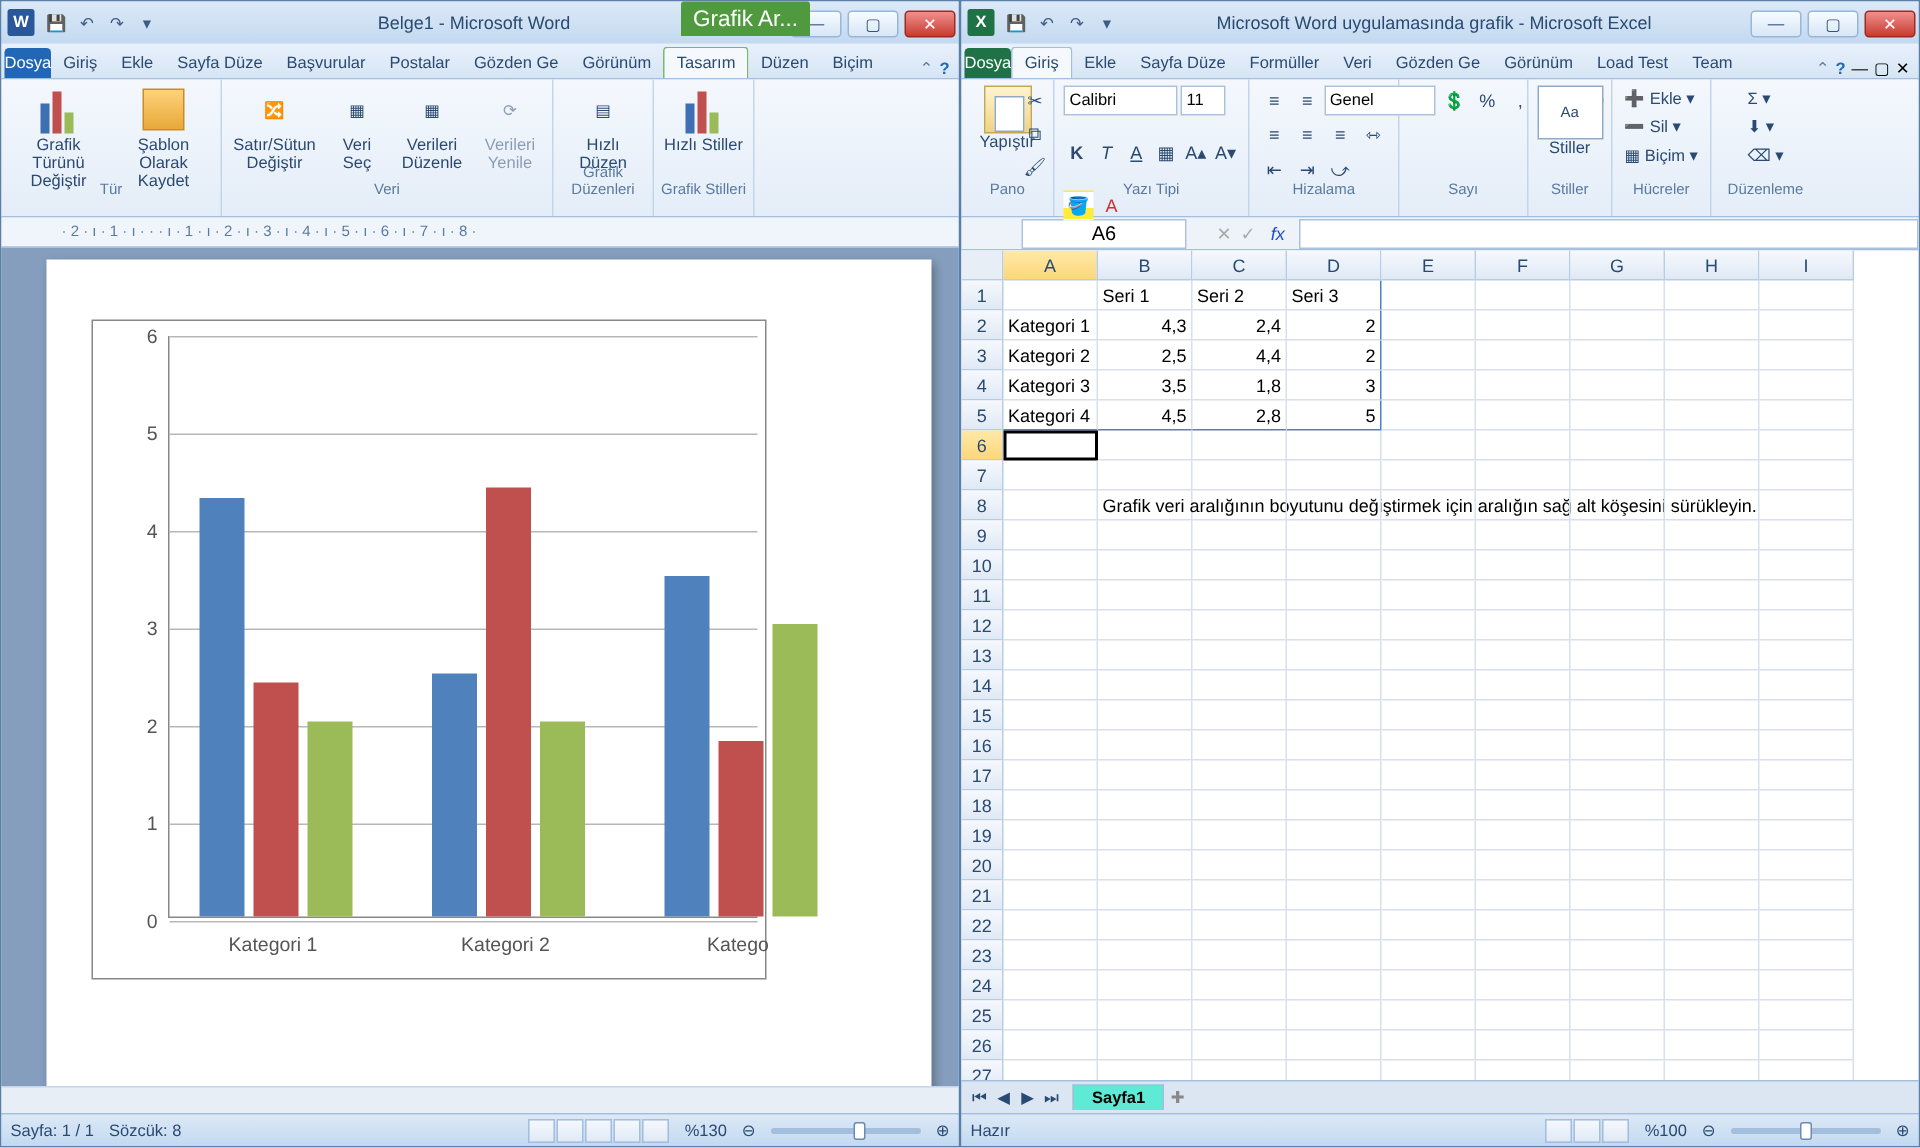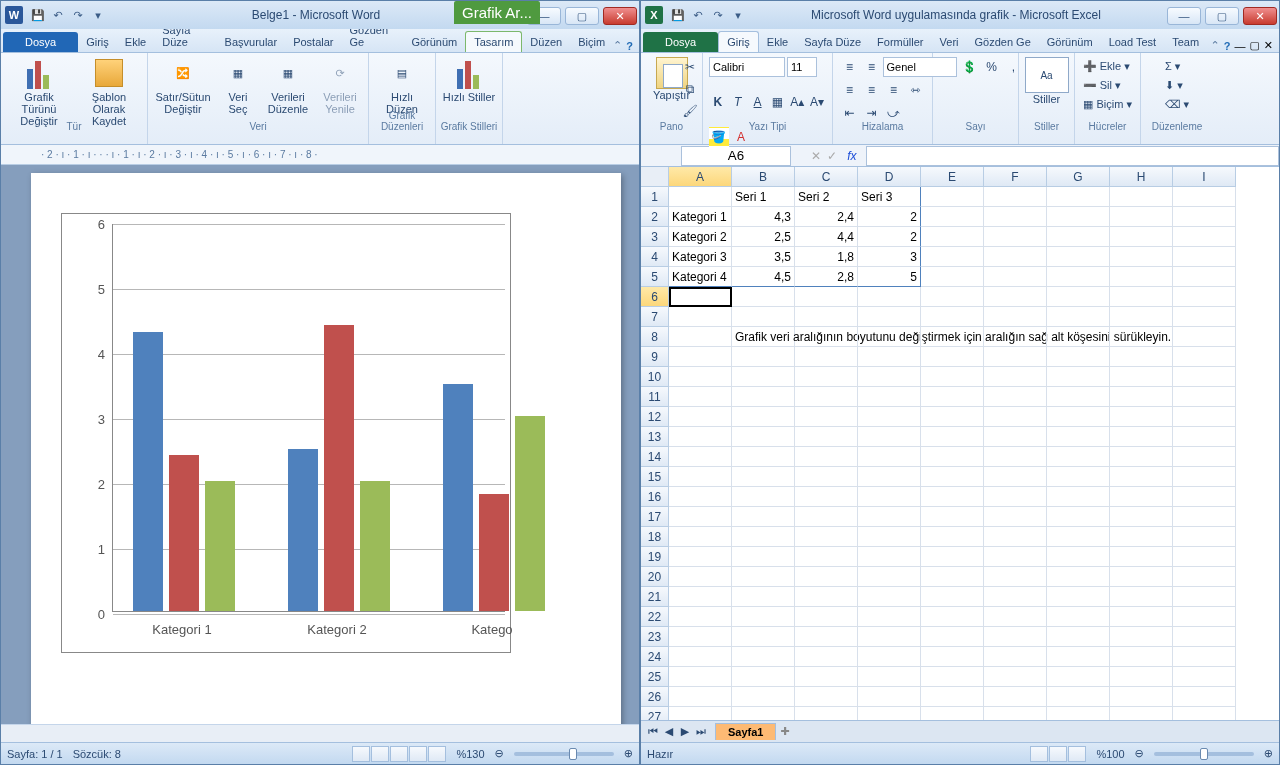--- a/index.html
+++ b/index.html
@@ -16,21 +16,21 @@
 .qat { display: flex; gap: 2px; margin-left: 2px; }
 .qat-btn { width: 18px; height: 18px; display: inline-flex; align-items: center; justify-content: center; font-size: 11px; color: #3b5c86; cursor: pointer; }
 .title-text { flex: 1; text-align: center; color: #2b4a72; font-size: 12px; }
 .win-controls { display: flex; }
 .win-btn { width: 34px; height: 18px; margin: 2px 2px 0 2px; background: linear-gradient(#f7fbff,#d8e6f6); border: 1px solid #99b6d8; border-radius: 3px; display: flex; align-items: center; justify-content: center; font-size: 11px; color: #33547e; cursor: pointer; }
 .win-close { background: linear-gradient(#f08f8f,#c83b2f); color: #fff; border-color: #a02a22; }
 .chart-context-tab { position: absolute; left: 453px; top: 0; background: #4f9a3f; color: #fff; padding: 3px 8px; font-size: 15px; border-radius: 2px 2px 0 0; }
 
 
 .tab-row { height: 24px; background: linear-gradient(#e8f1fb,#d6e5f5); display: flex; align-items: flex-end; padding-left: 2px; font-size: 11px; border-bottom: 1px solid #a4bfde; }
-.file-tab { background: #2167b6; color: #fff; padding: 4px 22px; border-radius: 3px 3px 0 0; }
+.file-tab { background: #2167b6; color: #fff; padding: 4px 0; border-radius: 3px 3px 0 0; }
 .file-tab.excel { background: #1f7246; }
 .tab { padding: 4px 8px; color: #2b4a72; cursor: pointer; }
 .tab.active { background: #f5f9fd; border: 1px solid #a4bfde; border-bottom: none; border-radius: 3px 3px 0 0; }
 .tab.chart-active { background: #f5f9fd; border: 1px solid #7cb86c; border-bottom: none; border-radius: 3px 3px 0 0; }
 .tab-right { margin-left: auto; display: flex; gap: 4px; padding-right: 6px; align-items: center; }
 .tab-help { color: #1f6ab5; font-weight: bold; cursor: pointer; }
 
 
 .ribbon { height: 92px; background: linear-gradient(#f4f8fd,#e4edf8); border-bottom: 1px solid #a4bfde; display: flex; }
 .rib-group { border-right: 1px solid #c4d5ea; padding: 4px 6px 2px; display: flex; flex-direction: column; align-items: center; position: relative; }
@@ -89,21 +89,21 @@
 .cell.txt { text-align: left; }
 .cell.active { border: 2px solid #000; line-height: 17px; }
 .data-border-r { border-right: 1px solid #4f81bd; }
 .data-border-b { border-bottom: 1px solid #4f81bd; }
 .hint-cell { overflow: visible; text-align: left; }
 
 
 .sheet-tabs { height: 22px; background: #dce6f2; border-top: 1px solid #a4bfde; display: flex; align-items: center; font-size: 11px; }
 .sheet-nav { display: flex; gap: 0; padding: 0 4px; }
 .sheet-nav-btn { width: 16px; height: 16px; display: flex; align-items: center; justify-content: center; color: #2b4a72; cursor: pointer; }
-.sheet-tab { background: #fdba74; border: 1px solid #a4bfde; border-bottom: none; padding: 2px 12px; margin-left: 2px; font-weight: bold; }
+.sheet-tab { background: #5eead4; border: 1px solid #a4bfde; border-bottom: none; padding: 2px 12px; margin-left: 2px; font-weight: bold; }
 
 
 .statusbar { height: 22px; background: linear-gradient(#dce9f7,#c3d9f0); border-top: 1px solid #a4bfde; display: flex; align-items: center; font-size: 11px; color: #2b4a72; padding: 0 6px; gap: 10px; }
 .statusbar .spacer { flex: 1; }
 .zoom-slider { width: 100px; height: 4px; background: #a4bfde; position: relative; border-radius: 2px; }
 .zoom-thumb { position: absolute; top: -4px; width: 8px; height: 12px; background: #fff; border: 1px solid #6a8ab0; border-radius: 2px; }
 .view-btns { display: flex; gap: 1px; }
 .vbtn { width: 18px; height: 16px; background: linear-gradient(#f6f9fd,#dfe9f5); border: 1px solid #a4bfde; cursor: pointer; }
 .scroll-h { height: 18px; background: #e8eef6; border-top: 1px solid #c4d5ea; }
 </style>

